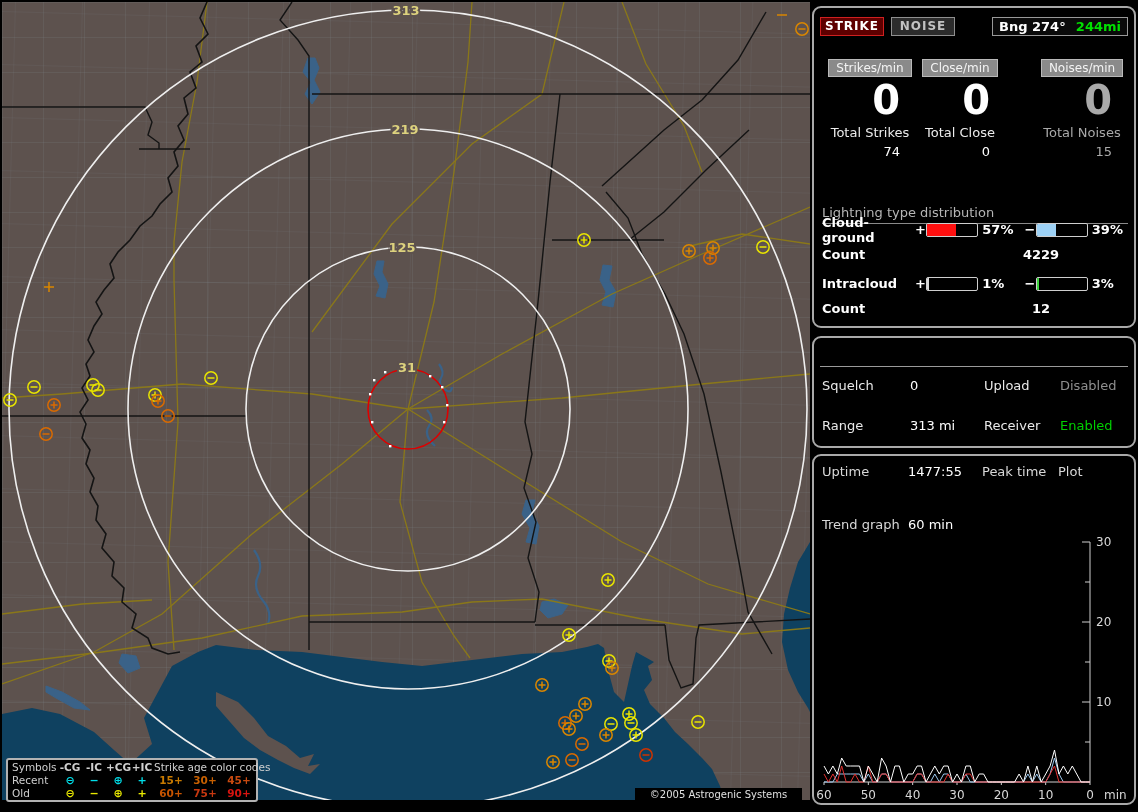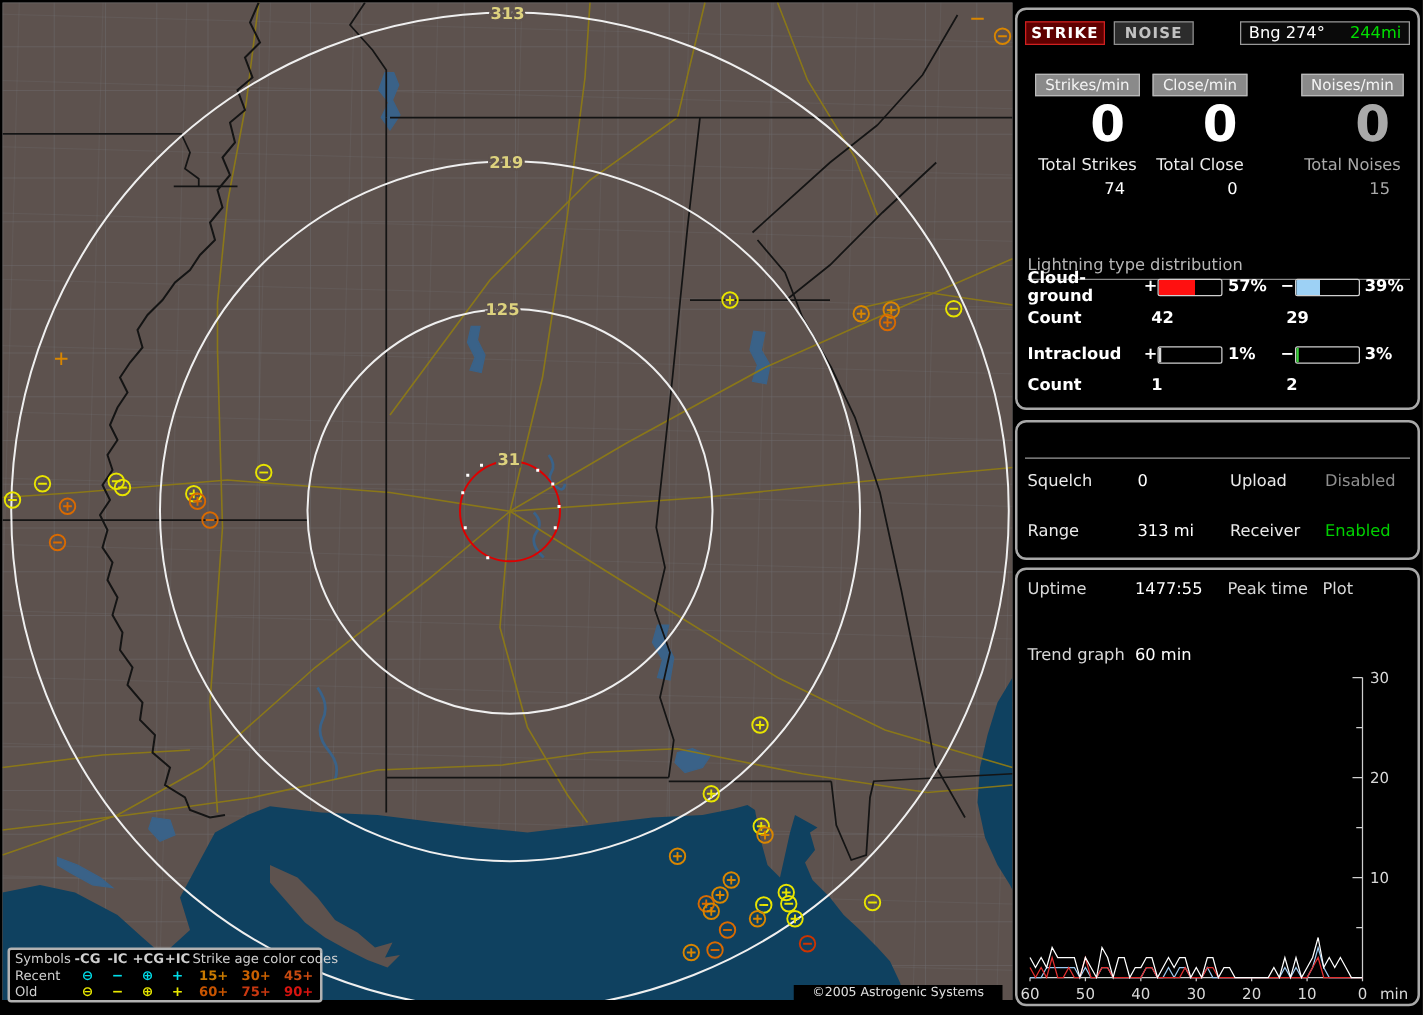--- a/index.html
+++ b/index.html
@@ -30,21 +30,21 @@
   #panel1{top:6px;height:322px;}
   #panel2{top:336px;height:112px;}
   #panel3{top:454px;height:351px;}
 
   .btn{position:absolute;height:19px;line-height:17px;text-align:center;
        font-size:12px;font-weight:bold;letter-spacing:1px;box-sizing:border-box;cursor:pointer;}
   .btn-strike{left:6px;top:9px;width:64px;background:#5e0000;border:1px solid #cf2020;color:#fff;}
   .btn-noise{left:77px;top:9px;width:64px;background:#2c2c2c;border:1px solid #8f8f8f;color:#c2c2c2;}
   .bng{position:absolute;right:6px;top:9px;width:136px;height:19px;background:#0a0a0a;
        border:1px solid #999;box-sizing:border-box;display:flex;justify-content:space-between;
-       align-items:center;padding:0 6px;font-size:13px;font-weight:normal;}
+       align-items:center;padding:0 6px;font-size:13px;font-weight:bold;}
   .bng .mi{color:#00e000;}
 
   .ccol{position:absolute;width:104px;text-align:center;}
   .ccol.c0{left:4px}.ccol.c1{left:94px}.ccol.c2{left:216px}
   .cbadge{display:inline-block;margin-top:51px;padding:1px 7px;background:#8a8a8a;
           border:1px solid #b9b9b9;color:#f4f4f4;font-size:12px;}
   .czero{font-size:40px;font-weight:bold;line-height:46px;text-align:right;padding-right:22px;}
   .ctlabel{font-size:13px;color:#ececec;margin-top:2px;}
   .ctval{font-size:13px;color:#fff;margin-top:4px;text-align:right;padding-right:22px;}
   .ccol.dim .czero,.ccol.dim .ctlabel,.ccol.dim .ctval{color:#a9a9a9;}
@@ -52,21 +52,21 @@
   .dist-head{position:absolute;left:8px;top:197px;width:306px;color:#b5b5b5;font-size:13px;
              border-bottom:1px solid #8a8a8a;padding-bottom:3px;}
   .drow{position:absolute;left:8px;width:312px;height:15px;font-size:13px;font-weight:bold;
         display:flex;align-items:center;}
   .dlabel{width:97px;}
   .dsign{width:12px;}
   .dbar{width:52px;height:12px;background:#000;border:1px solid #cfcfcf;border-radius:2px;
         overflow:hidden;margin-right:4px;}
   .dbar i{display:block;height:100%;}
   .dpct{width:44px;}
-  .dcount1{margin-left:2px;width:108px;}
+  .dcount1{margin-left:14px;width:108px;text-align:right;}
 
   .dt{position:absolute;left:8px;top:4px;font-size:17px;font-weight:bold;color:#00e000;
       letter-spacing:0.5px;}
   .dt-line{position:absolute;left:6px;top:28px;width:308px;border-bottom:1px solid #9a9a9a;}
   .srow{position:absolute;left:8px;width:310px;font-size:13px;color:#e8e8e8;}
   .srow .l1{display:inline-block;width:88px;}
   .srow .v1{display:inline-block;width:74px;color:#fff;}
   .srow .l2{display:inline-block;width:76px;}
   .srow .v2{display:inline-block;color:#fff;}
   .v2.dimv{color:#8f8f8f;} .v2.greenv{color:#00d000;}

